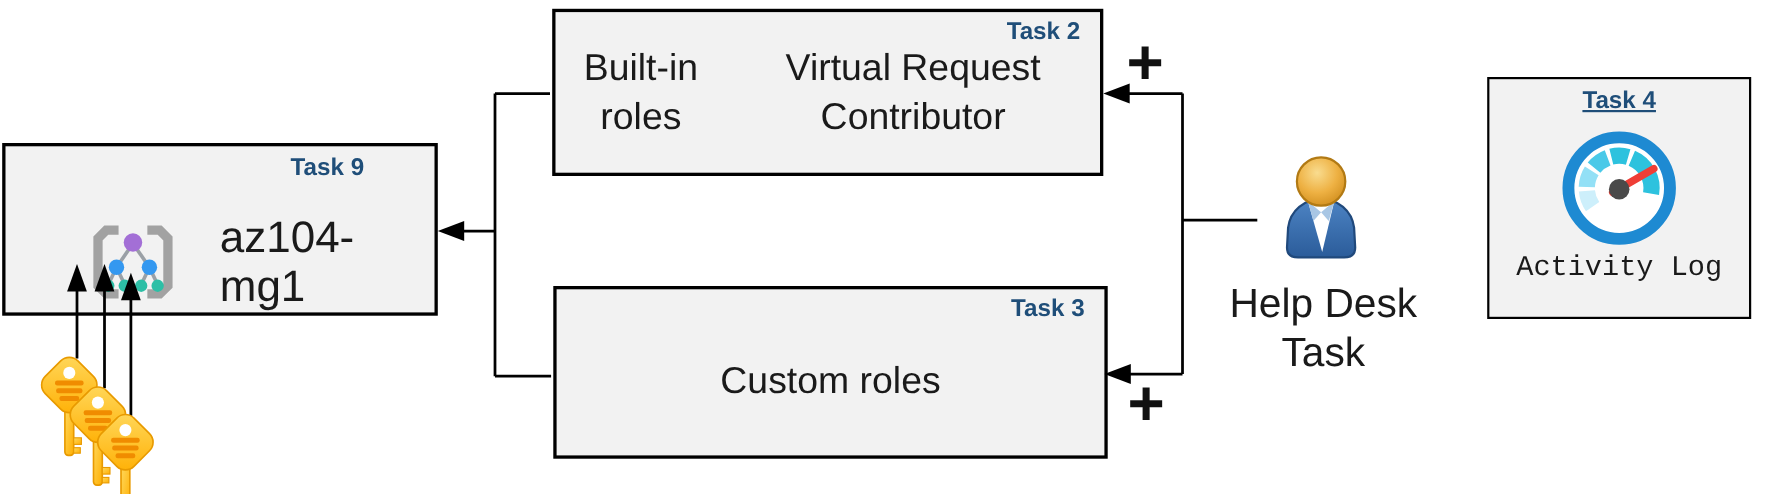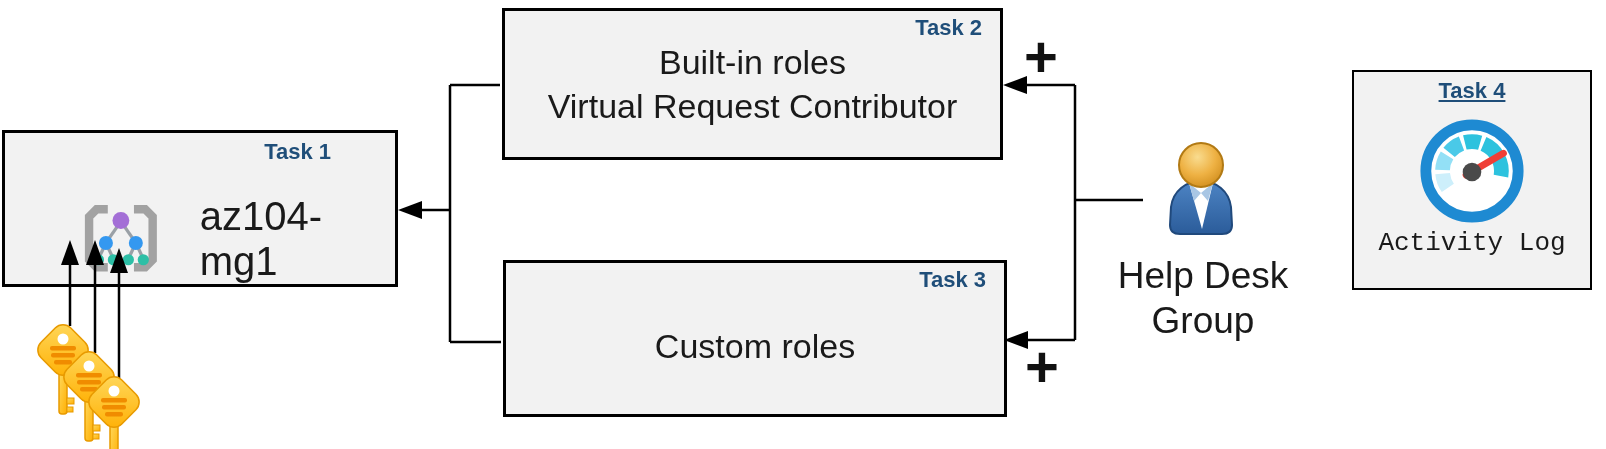--- a/index.html
+++ b/index.html
@@ -17,21 +17,21 @@
   #task2 { left:502px;  top:8px;   width:501px; height:152px; }
   #task3 { left:503px;  top:260px; width:504px; height:157px; }
   #task4 { left:1352px; top:70px;  width:240px; height:220px; border-width:2px; }
   .tag {
     position:absolute; top:4px; right:18px;
     font-size:22px; font-weight:700; color:var(--c-tag_text,#1f4e79);
   }
   #task1 .tag { right:64px; top:6px; }
   .box-lines {
     position:absolute; left:0; top:0; right:0; bottom:0;
-    display:flex; flex-direction:column; align-items:center; justify-content:center;
+    display:flex; flex-direction:row; align-items:center; justify-content:center;
     font-size:34px; line-height:44px; color:var(--c-body_text,#1a1a1a);
     text-align:center;
   }
   #task3 .box-lines { padding-top:14px; }
   #task1-content {
     position:absolute; left:0; top:0; right:0; bottom:0;
     display:flex; align-items:flex-end; padding-left:71px; gap:34px;
   }
   #task1-title { font-size:40px; color:var(--c-body_text,#1a1a1a); }
   #task4-content {
@@ -55,21 +55,21 @@
     color:var(--c-body_text,#1a1a1a); white-space:pre-line;
   }
   #keys-icon { position:absolute; left:28px; top:312px; z-index:6; }
 </style>
 </head>
 <body>
 
 <div id="canvas">
 
   <div class="box" id="task1">
-    <span class="tag">Task 1</span>
+    <span class="tag">Task 9</span>
     <div id="task1-content">
       <svg width="92" height="84" viewBox="0 0 96 86">
         <path d="M34 8 L22 8 L14 16 L14 62 L22 70 L34 70" fill="none" stroke="var(--c-mg_bracket,#a2a2a2)" stroke-width="9"></path>
         <path d="M62 8 L74 8 L82 16 L82 62 L74 70 L62 70" fill="none" stroke="var(--c-mg_bracket,#a2a2a2)" stroke-width="9"></path>
         <g stroke="#9aa0a6" stroke-width="3.5">
           <line x1="48" y1="21" x2="32" y2="44"></line>
             <line x1="48" y1="21" x2="64" y2="44"></line>
           <line x1="32" y1="44" x2="24" y2="61"></line>
             <line x1="32" y1="44" x2="40" y2="61"></line>
           <line x1="64" y1="44" x2="56" y2="61"></line>
@@ -154,21 +154,21 @@
         <stop offset="100%" stop-color="#2b5c9a"></stop>
       </linearGradient>
     </defs>
     <path d="M44 40 C29 40 16 50 14 66 L13 84 Q13 93 23 93 L65 93 Q75 93 75 84 L74 66 C72 50 59 40 44 40 Z" fill="url(#bodyGrad)" stroke="#20497c" stroke-width="2"></path>
     <path d="M32 42 L56 42 L45 88 Z" fill="#ffffff"></path>
     <path d="M32 42 L44 52 L37 60 Z" fill="#a8c6e4"></path>
     <path d="M56 42 L44 52 L51 60 Z" fill="#a8c6e4"></path>
     <circle cx="44" cy="24" r="22" fill="url(#headGrad)" stroke="#b27a14" stroke-width="2"></circle>
   </svg>
   <div id="person-label">Help Desk
-Group</div>
+Task</div>
 
   <svg id="keys-icon" width="130" height="137" viewBox="0 0 130 137">
     <defs>
       <linearGradient id="keyGrad" x1="0" y1="0" x2="1" y2="1">
         <stop offset="0%" stop-color="#ffd95e"></stop>
         <stop offset="100%" stop-color="#ffaf02"></stop>
       </linearGradient>
       <g id="key">
         <rect x="-4" y="20" width="8" height="44" rx="3" fill="url(#keyGrad)" stroke="#e89a00" stroke-width="1.5"></rect>
         <rect x="4" y="48" width="7" height="6" fill="url(#keyGrad)" stroke="#e89a00" stroke-width="1"></rect>

